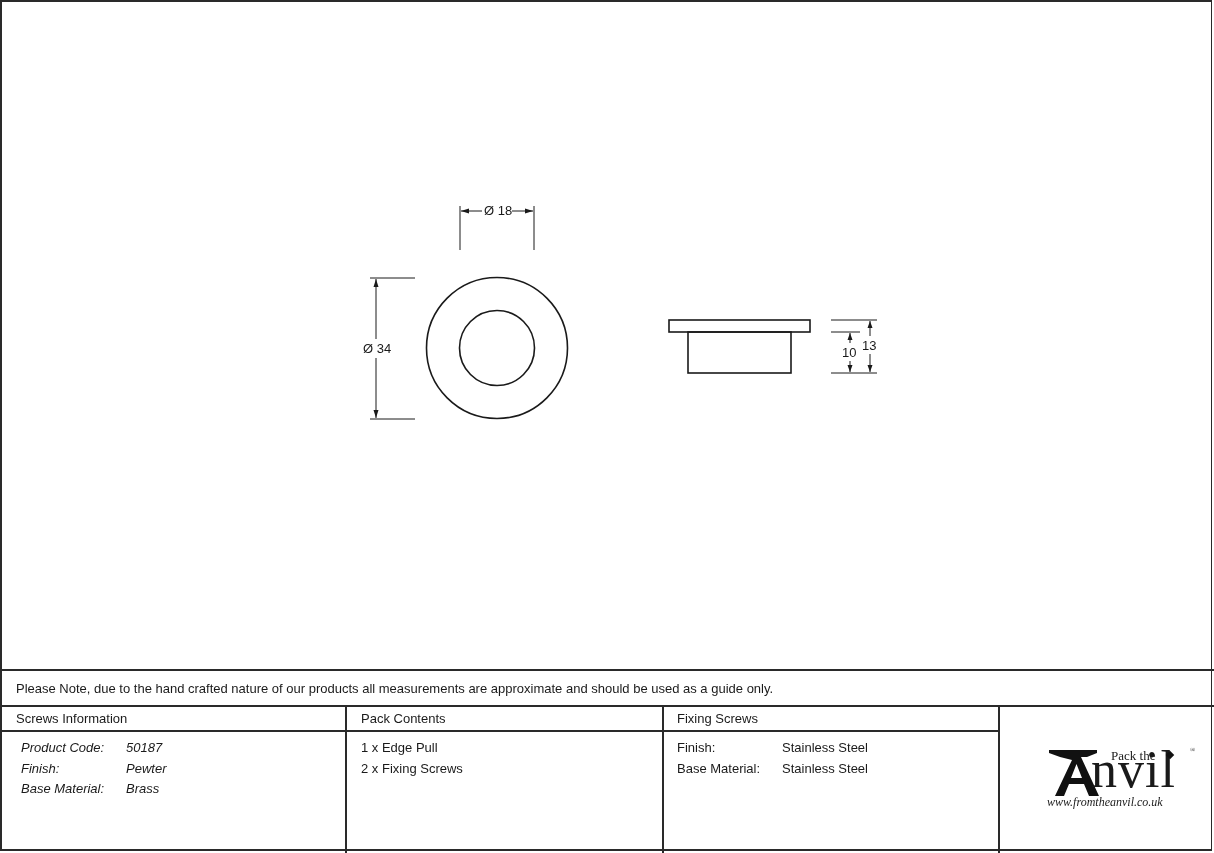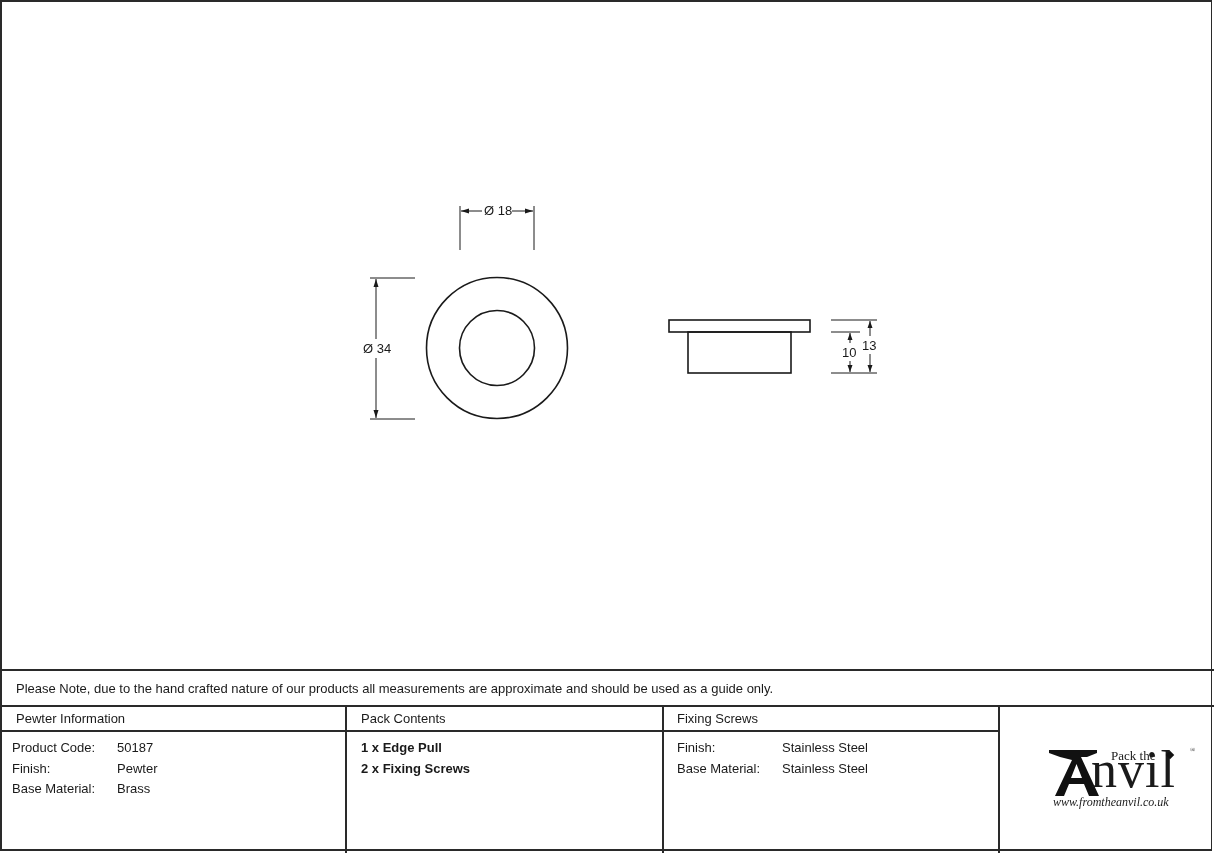--- a/index.html
+++ b/index.html
@@ -17,21 +17,21 @@
   .col-head { position:absolute; top:711px; font-size:13px; }
   .kv { position:absolute; font-size:13px; line-height:20.5px; }
   .kv .row { display:flex; }
   .kv .k { width:105px; }
   .list { position:absolute; font-size:13px; line-height:20.5px; }
   .logo { position:absolute; left:1034px; top:740px; width:150px; height:75px;margin-left:13px; }
   .logo .from { position:absolute; left:64px; top:8px; font-family:"Liberation Serif", serif; font-size:13px; }
   .logo .diamond { position:absolute; left:120px; top:12px; width:6px; height:6px; background:#111; transform:rotate(45deg); }
   .logo .reg { position:absolute; left:143px; top:6px; font-size:7px; font-family:"Liberation Serif", serif; }
   .logo .nvil { position:absolute; left:44px; top:4px; font-family:"Liberation Serif", serif; font-size:52px; letter-spacing:1px; line-height:52px; }
-  .logo .url { position:absolute; left:6px; top:55px; font-family:"Liberation Serif", serif; font-style:italic; font-size:12px;text-align:right; }
+  .logo .url { position:absolute; left:0; top:55px; font-family:"Liberation Serif", serif; font-style:italic; font-size:12px;text-align:right; }
 </style>
 </head>
 <body>
 
 <div class="frame"></div>
 
 <div class="drawing">
   <svg width="1214" height="670" viewBox="0 0 1214 670">
 
     <g fill="none" stroke="#1a1a1a">
@@ -79,40 +79,40 @@
 
 <div class="hline" style="top:669px;"></div>
 <div class="hline" style="top:705px;"></div>
 <div class="hline" style="top:730px; width:999px;"></div>
 <div class="vline" style="left:345px; top:706px; height:147px;"></div>
 <div class="vline" style="left:662px; top:706px; height:147px;"></div>
 <div class="vline" style="left:998px; top:706px; height:147px;"></div>
 
 <div class="note">Please Note, due to the hand crafted nature of our products all measurements are approximate and should be used as a guide only.</div>
 
-<div class="col-head" style="left:16px;">Pewter Information</div>
+<div class="col-head" style="left:16px;">Screws Information</div>
 <div class="col-head" style="left:361px;text-align:center;">Pack Contents</div>
 <div class="col-head" style="left:677px;">Fixing Screws</div>
 
-<div class="kv" style="left:12px; top:738px;">
+<div class="kv" style="left:21px; top:738px;font-style:italic;">
   <div class="row">
       <span class="k">Product Code:</span>
       <span>50187</span>
     </div>
   <div class="row">
       <span class="k">Finish:</span>
       <span>Pewter</span>
     </div>
   <div class="row">
       <span class="k">Base Material:</span>
       <span>Brass</span>
     </div>
 </div>
 
-<div class="list" style="left:361px; top:738px;font-weight:bold;">
+<div class="list" style="left:361px; top:738px;">
   <div>1 x Edge Pull</div>
   <div>2 x Fixing Screws</div>
 </div>
 
 <div class="kv" style="left:677px; top:738px;">
   <div class="row">
       <span class="k">Finish:</span>
       <span>Stainless Steel</span>
     </div>
   <div class="row">

